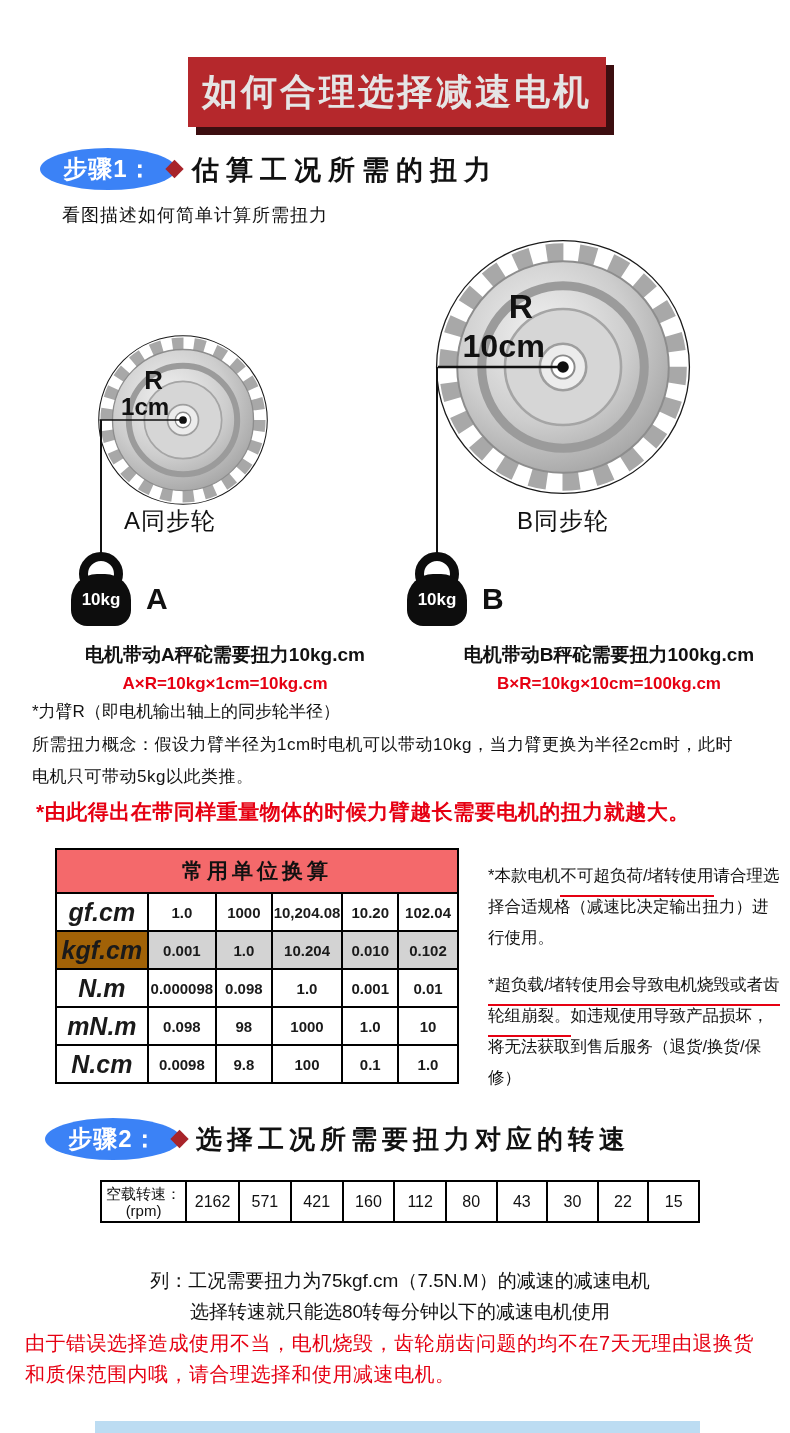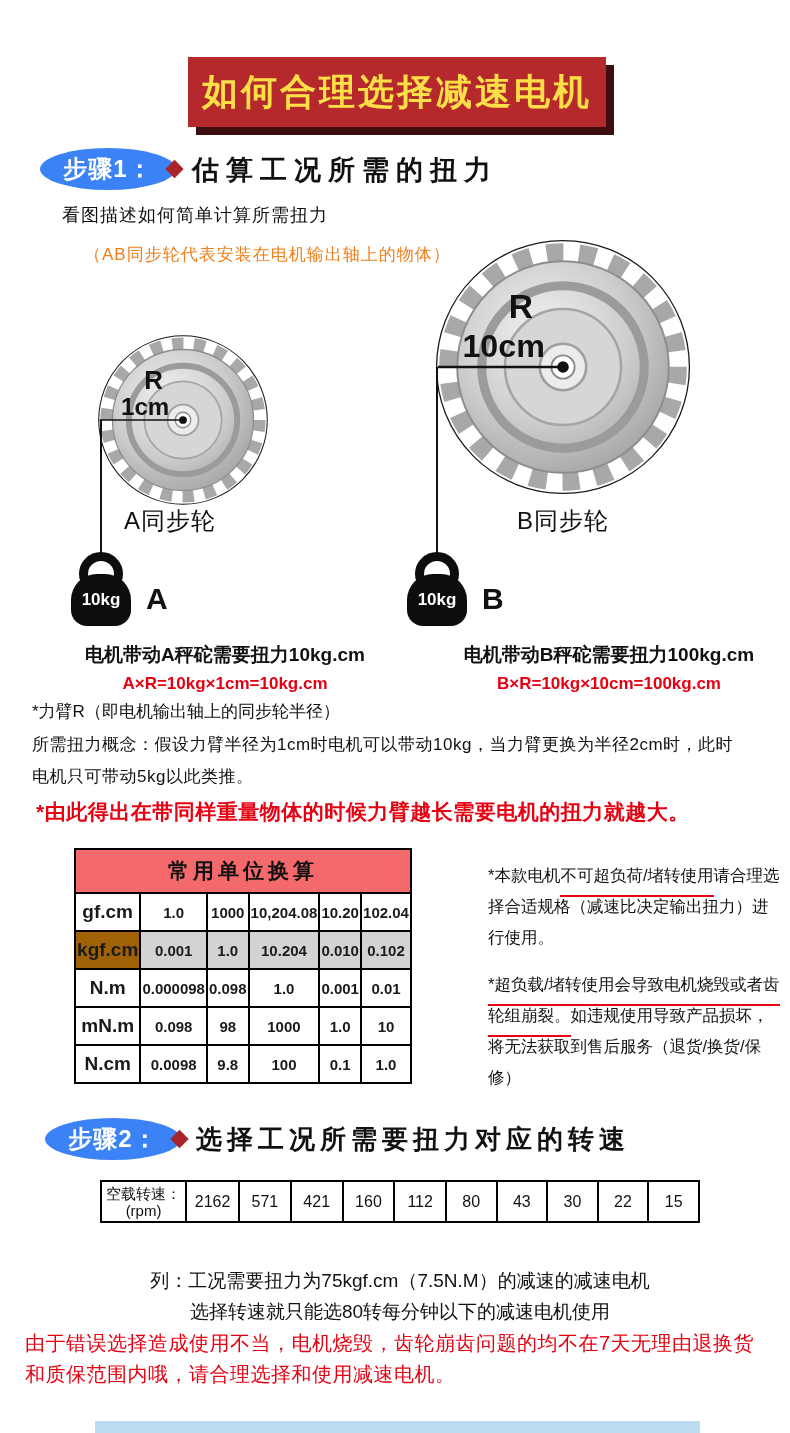--- a/index.html
+++ b/index.html
@@ -3,21 +3,21 @@
 <meta charset="utf-8">
 <style>
   html,body{margin:0;padding:0;background:#fff;}
   .canvas{position:relative;width:790px;height:1433px;background:#fff;overflow:hidden;
           font-family:"Liberation Sans","DejaVu Sans",sans-serif;color:#1a1a1a;}
   .abs{position:absolute;}
 
   
   .banner{left:188px;top:57px;width:418px;height:70px;background:#b5282c;
           box-shadow:8px 8px 0 #3c0e10;display:flex;align-items:center;justify-content:center;}
-  .banner span{color:#fde047;font-size:36px;font-weight:bold;letter-spacing:3px;}
+  .banner span{color:#e5e5e5;font-size:36px;font-weight:bold;letter-spacing:3px;}
 
   
   .badge{height:42px;background:#3b82f6;border-radius:50%;display:flex;align-items:center;
          justify-content:center;position:absolute;}
   .badge::after{content:'';position:absolute;right:-5px;top:50%;width:13px;height:13px;
          background:#a8242a;transform:translateY(-50%) rotate(45deg);}
   .badge span{color:#fff;font-size:24px;font-weight:bold;letter-spacing:1px;}
   .step-title{font-size:27px;font-weight:bold;color:#111;letter-spacing:7px;white-space:nowrap;}
 
   .sub1{left:62px;top:203px;font-size:18px;letter-spacing:1px;color:#111;}
@@ -35,24 +35,24 @@
 
   
   .torque-title{font-size:19px;font-weight:bold;color:#111;text-align:center;}
   .torque-formula{font-size:17px;font-weight:bold;color:#e60012;text-align:center;margin-top:6px;}
   .arm-note{left:32px;top:700px;font-size:17px;color:#111;}
   .concept{left:32px;font-size:17px;color:#111;letter-spacing:0.5px;}
   .conclusion{left:36px;top:798px;font-size:21px;font-weight:bold;color:#e60012;letter-spacing:0.5px;}
 
   
   table{border-collapse:collapse;}
-  .conv{left:55px;top:848px;width:338px;margin-left:19px;}
+  .conv{left:55px;top:848px;width:404px;}
   .conv td{border:2px solid #000;text-align:center;background:#fff;}
   .conv .hdr{background:#f4696b;font-size:21px;font-weight:bold;letter-spacing:4px;height:40px;color:#111;}
-  .conv .unit{font-size:19px;font-weight:bold;width:95px;height:34px;}
+  .conv .unit{font-size:25px;font-weight:bold;width:95px;height:34px;font-style:italic;}
   .conv .val{font-size:15px;font-weight:bold;width:66px;}
   .conv tr.hl .unit{background:#a16207;}
   .conv tr.hl .val{background:#d3d3d3;}
 
   
   .side{left:488px;top:860px;width:292px;font-size:16.5px;line-height:31px;color:#111;}
   .rline{border-bottom:2px solid #e60012;padding-bottom:11px;}
   .side .gap{display:block;height:16px;}
 
   
@@ -74,21 +74,20 @@
 
   <div class="abs banner">
     <span>如何合理选择减速电机</span>
   </div>
 
   <div class="badge" style="left:40px;top:148px;width:136px;">
     <span>步骤1：</span>
   </div>
   <div class="abs step-title" style="left:192px;top:152px;">估算工况所需的扭力</div>
   <div class="abs sub1">看图描述如何简单计算所需扭力</div>
-  <div class="abs sub2">（AB同步轮代表安装在电机输出轴上的物体）</div>
 
   <svg class="abs" style="left:97px;top:334px;" width="172" height="172" viewBox="0 0 200 200">
     <defs>
       <radialGradient id="gA" cx="40%" cy="35%" r="75%">
         <stop offset="0%" stop-color="#f2f2f2"></stop>
           <stop offset="55%" stop-color="#cdcdcd"></stop>
         <stop offset="100%" stop-color="#9e9e9e"></stop>
       </radialGradient>
     </defs>
     <circle cx="100" cy="100" r="98" fill="none" stroke="#1a1a1a" stroke-width="1.2"></circle>

